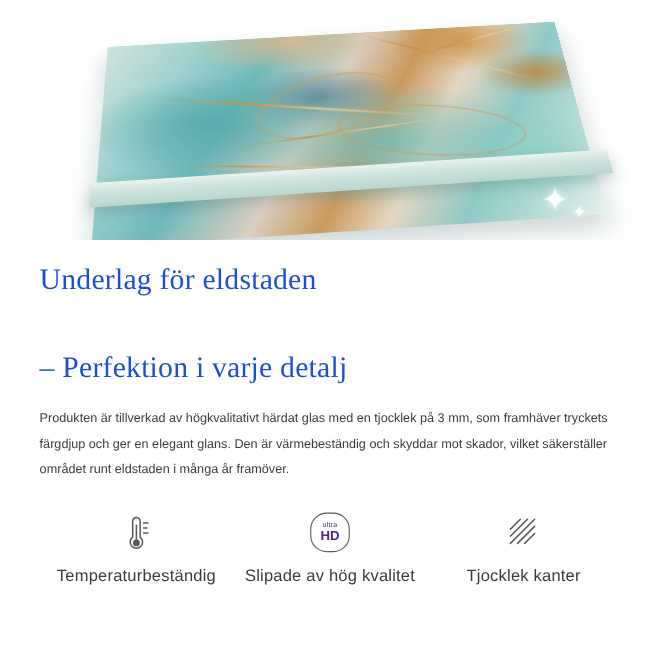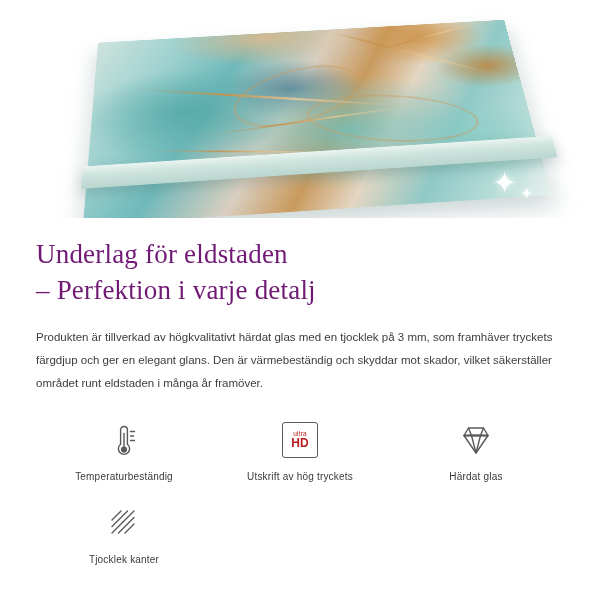--- a/index.html
+++ b/index.html
@@ -98,24 +98,24 @@
   .content {
     padding: 0 36px;
     box-sizing: border-box;
   }
   h1.title {
     margin: 18px 0 0 0;
     font-family: "Liberation Serif", serif;
     font-weight: 400;
     font-size: 27px;
     line-height: 1.34;
-    color: #701a75;
+    color: #1d4ed8;
     letter-spacing: 0.2px;
   }
-  .title-line2 { display: block; }
+  .title-line2 { display: block; margin-top: 44px; }
   p.body-text {
     margin: 18px 0 0 0;
     font-size: 11.5px;
     line-height: 2.0;
     color: #3c3c3c;
     max-width: 520px;
   }
 
   
   .features {
@@ -130,43 +130,43 @@
     text-align: center;
   }
   .feature-icon {
     height: 46px;
     display: flex;
     align-items: center;
     justify-content: center;
   }
   .feature-label {
     margin-top: 8px;
-    font-size: 10px;
+    font-size: 15px;
     color: #3a3a3a;
     letter-spacing: 0.2px;
   }
   svg { display: block; }
   .ico-stroke {
     fill: none;
     stroke: #5a5a5a;
     stroke-width: 1.4;
     stroke-linecap: round;
     stroke-linejoin: round;
   }
   .ico-fill { fill: #5a5a5a; }
   .hd-box {
     width: 34px;
     height: 34px;
     border: 1.4px solid #5a5a5a;
-    border-radius: 3px;
+    border-radius: 15px;
     display: flex;
     flex-direction: column;
     align-items: center;
     justify-content: center;
-    color: #b91c1c;
+    color: #4c1d95;
   }
   .hd-top {
     font-size: 6.5px;
     letter-spacing: 0.2px;
     line-height: 1;
   }
   .hd-bottom {
     font-size: 12px;
     font-weight: bold;
     line-height: 1.05;
@@ -214,35 +214,24 @@
         <div class="feature-label">Temperaturbeständig</div>
       </div>
 
       <div class="feature">
         <div class="feature-icon">
           <div class="hd-box">
             <span class="hd-top">ultra</span>
             <span class="hd-bottom">HD</span>
           </div>
         </div>
-        <div class="feature-label">Utskrift av hög tryckets</div>
+        <div class="feature-label">Slipade av hög kvalitet</div>
       </div>
 
 
-      <div class="feature">
-        <div class="feature-icon">
-          <svg width="42" height="42" viewBox="0 0 42 42" aria-hidden="true">
-            <path class="ico-stroke" d="M9 16.5h24L21 34 9 16.5z"></path>
-            <path class="ico-stroke" d="M13.5 9h15l4.5 7.5H9L13.5 9z"></path>
-            <path class="ico-stroke" d="M9 16.5h24M13.5 9l3 7.5L21 34l4.5-17.5 3-7.5"></path>
-            <path class="ico-stroke" d="M16.5 16.5h9"></path>
-          </svg>
-        </div>
-        <div class="feature-label">Härdat glas</div>
-      </div>
 
       <div class="feature">
         <div class="feature-icon">
           <svg width="42" height="42" viewBox="0 0 42 42" aria-hidden="true">
             <path class="ico-stroke" d="M9 31L31 9"></path>
             <path class="ico-stroke" d="M9 24.5L24.5 9"></path>
             <path class="ico-stroke" d="M9 18L18 9"></path>
             <path class="ico-stroke" d="M15.5 31L31 15.5"></path>
             <path class="ico-stroke" d="M22 31L31 22"></path>
           </svg>

